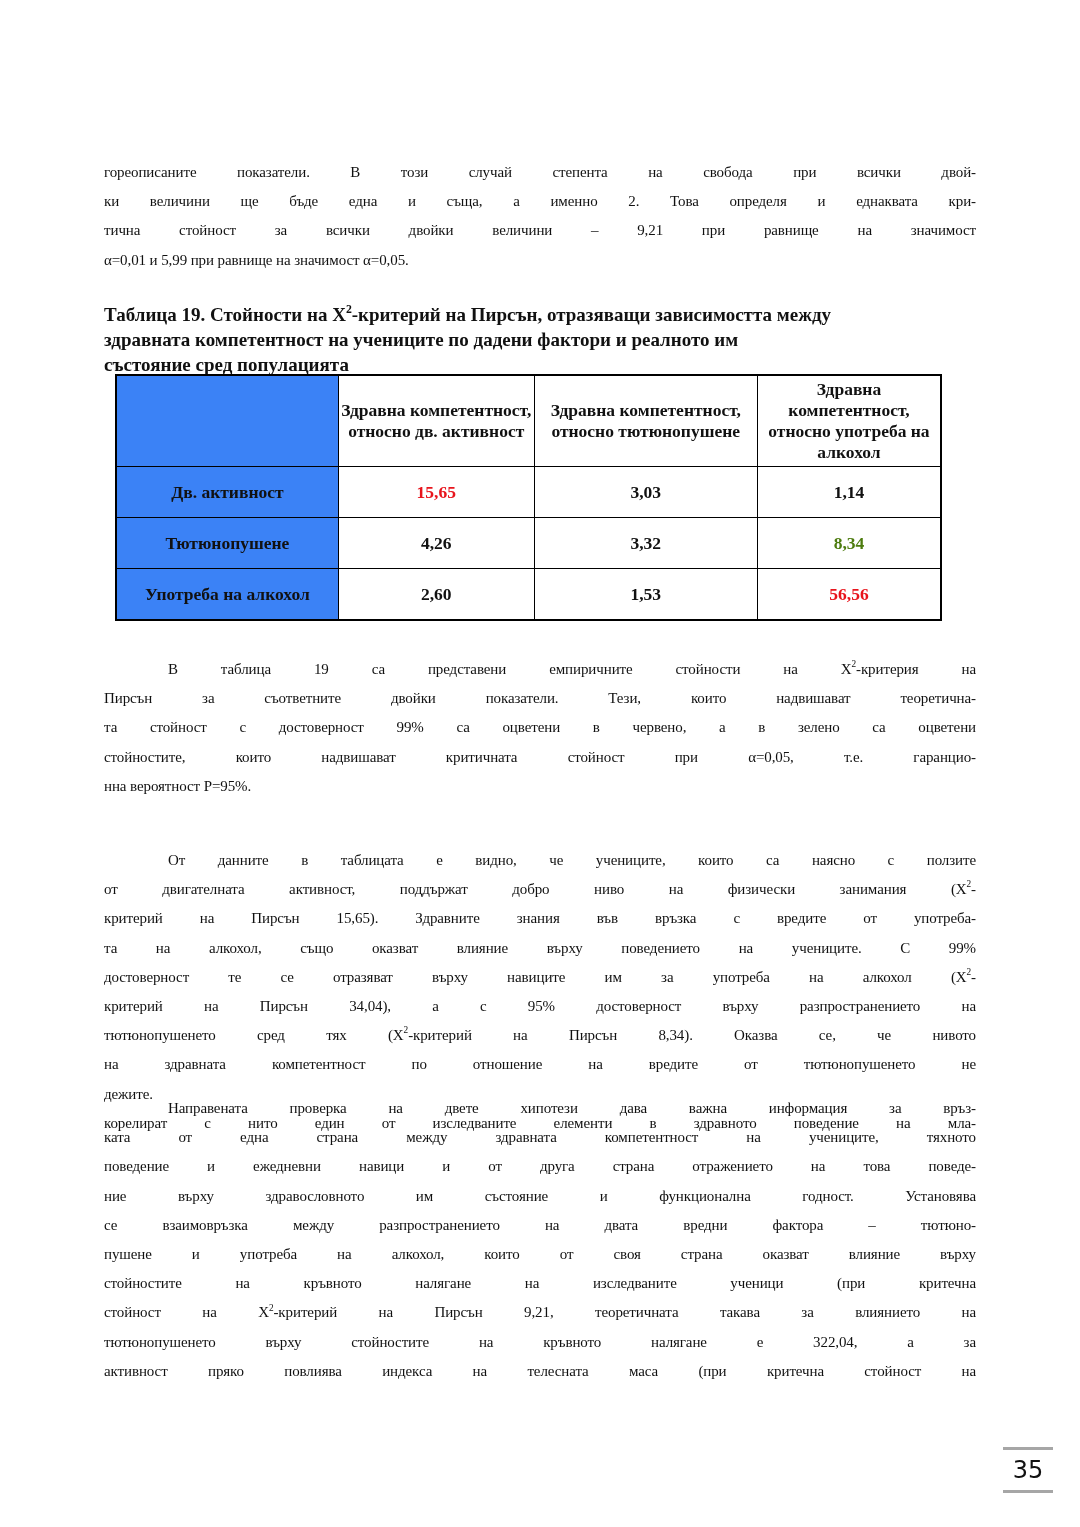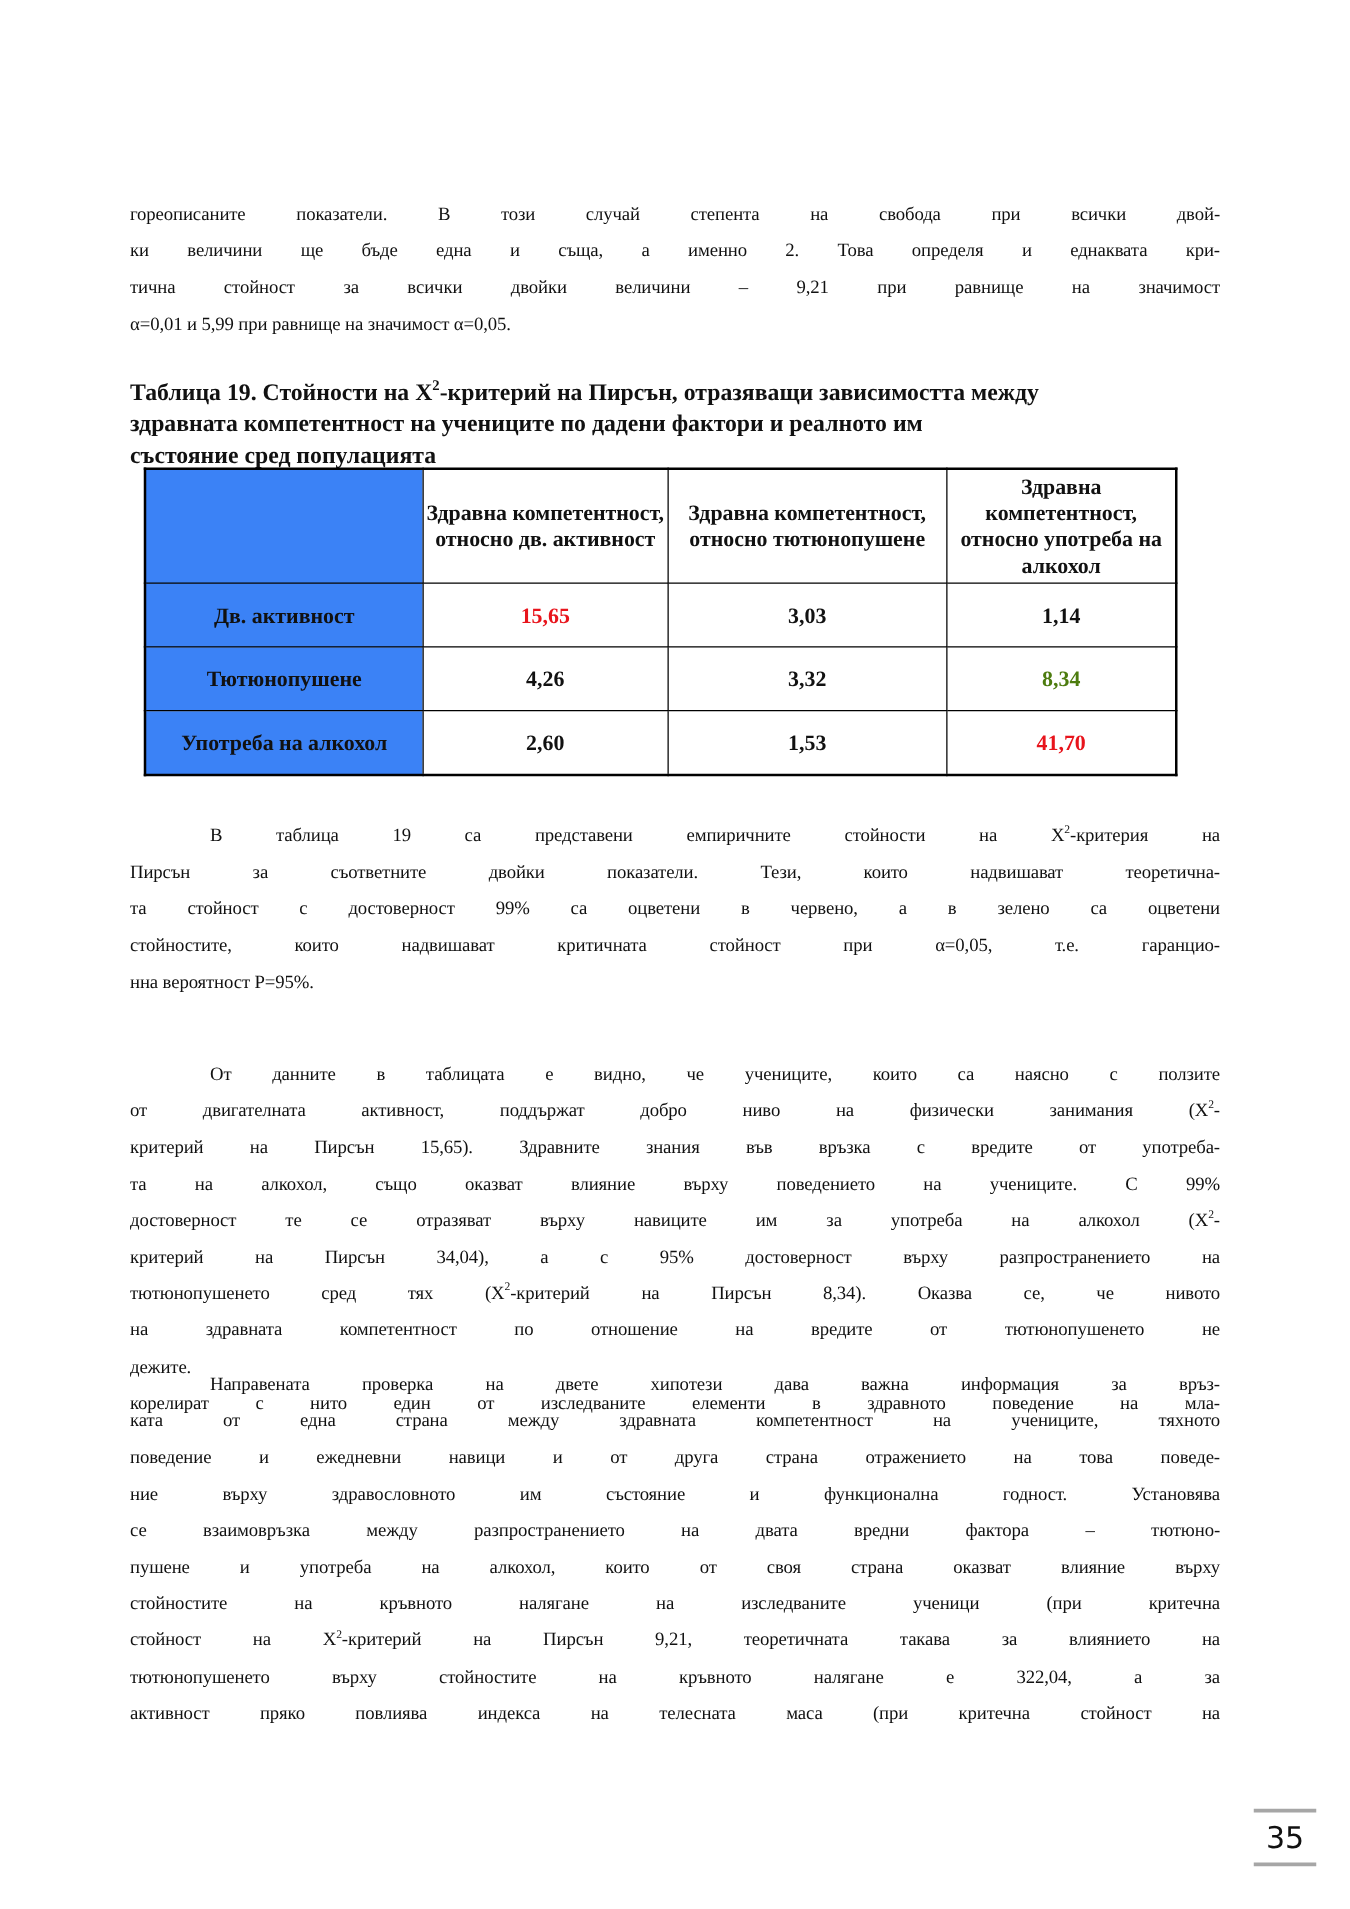--- a/index.html
+++ b/index.html
@@ -82,21 +82,21 @@
   <tr>
     <td class="rowhead">Тютюнопушене</td>
     <td>4,26</td>
     <td>3,32</td>
     <td class="green">8,34</td>
   </tr>
   <tr>
     <td class="rowhead">Употреба на алкохол</td>
     <td>2,60</td>
     <td>1,53</td>
-    <td class="red">41,70</td>
+    <td class="red">56,56</td>
   </tr>
 </tbody>
   </table>
 
 <div class="para" style="top:655px;">
   <span class="line indent"><span>В таблица 19 са представени емпиричните стойности на X</span><sup>2</sup><span>-критерия на</span></span>
   <span class="line">Пирсън за съответните двойки показатели. Тези, които надвишават теоретична-</span>
   <span class="line">та стойност с достоверност 99% са оцветени в червено, а в зелено са оцветени</span>
   <span class="line">стойностите, които надвишават критичната стойност при α=0,05, т.е. гаранцио-</span>
   <span class="line last">нна вероятност Р=95%.</span>

